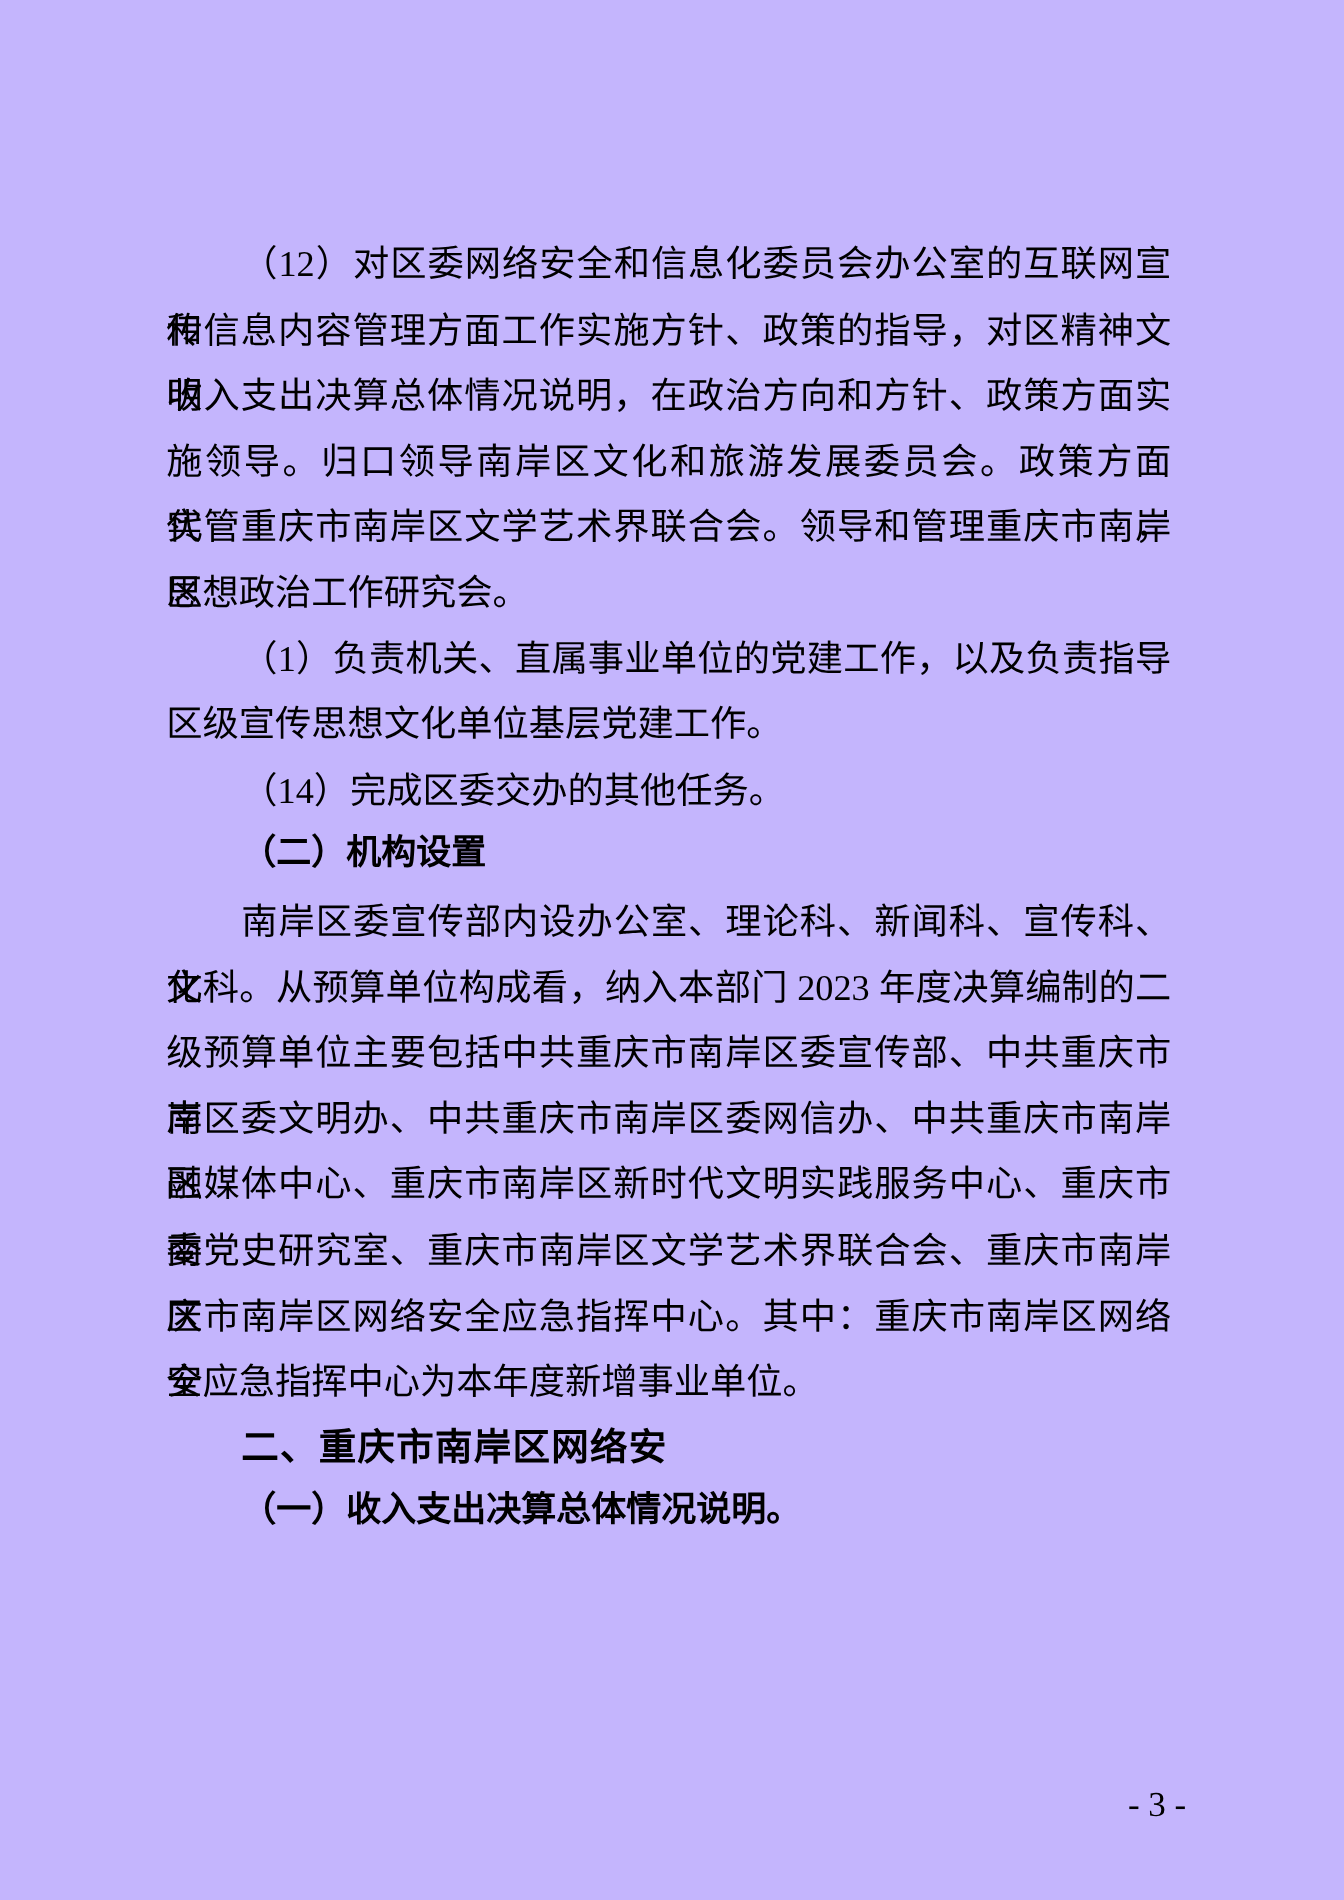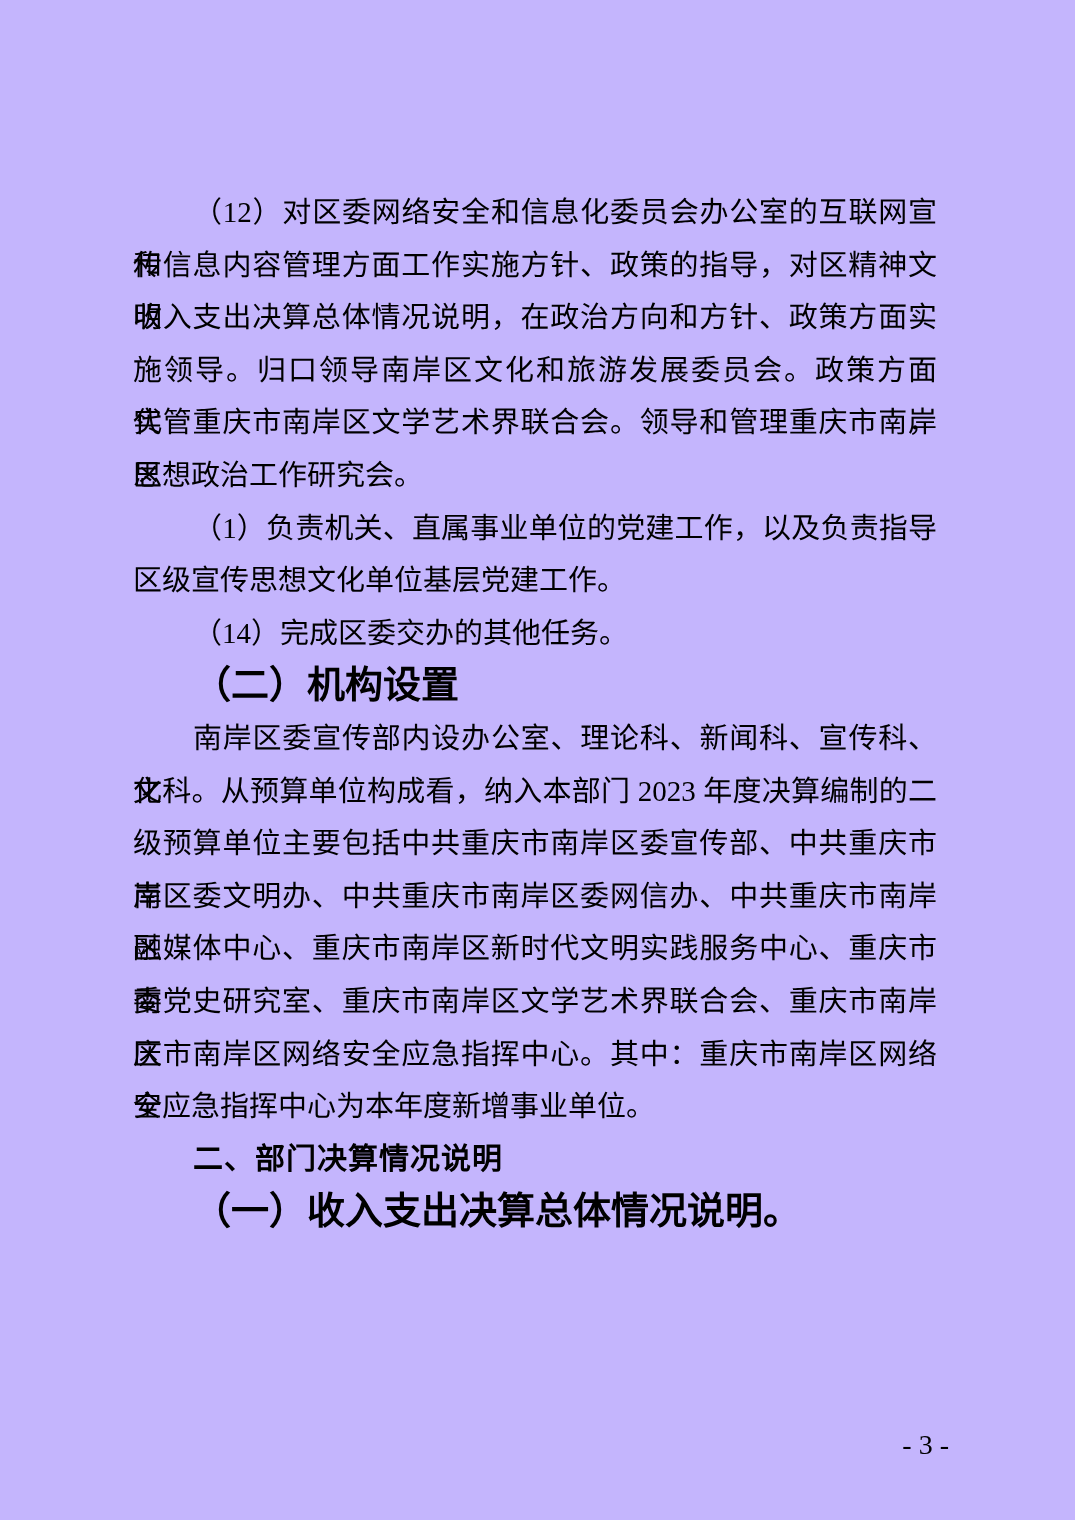--- a/index.html
+++ b/index.html
@@ -34,22 +34,22 @@
   }
   .line.fill {
     white-space: normal;
     text-align-last: justify;
   }
   .line.indent {
     text-indent: 60px;
   }
   .line.heading-kaiti {
     font-weight: bold;
-    font-size: 38px;
-    font-family: Liberation Sans, sans-serif;
+    font-size: 28px;
+    font-family: Liberation Mono, monospace;
   }
   .line.heading-hei {
     font-weight: bold;
     font-size: 30px;
     font-family: "Liberation Sans", "DejaVu Sans", sans-serif;
     letter-spacing: 1px;
   }
   .footer {
     position: absolute;
     top: 1428px;
@@ -76,19 +76,19 @@
       <div class="line body indent">（14）完成区委交办的其他任务。</div>
       <div class="line heading-kaiti indent">（二）机构设置</div>
       <div class="line body indent fill">南岸区委宣传部内设办公室、理论科、新闻科、宣传科、文</div>
       <div class="line body fill">化科。从预算单位构成看，纳入本部门 2023 年度决算编制的二</div>
       <div class="line body fill">级预算单位主要包括中共重庆市南岸区委宣传部、中共重庆市南</div>
       <div class="line body fill">岸区委文明办、中共重庆市南岸区委网信办、中共重庆市南岸区</div>
       <div class="line body fill">融媒体中心、重庆市南岸区新时代文明实践服务中心、重庆市南</div>
       <div class="line body fill">委党史研究室、重庆市南岸区文学艺术界联合会、重庆市南岸区</div>
       <div class="line body fill">庆市南岸区网络安全应急指挥中心。其中：重庆市南岸区网络安</div>
       <div class="line body">全应急指挥中心为本年度新增事业单位。</div>
-      <div class="line heading-hei indent">二、部门决算情况说明</div>
+      <div class="line heading-hei indent">二、重庆市南岸区网络安</div>
       <div class="line heading-kaiti indent">（一）收入支出决算总体情况说明。</div>
     </main>
   <div class="footer">
     <span>- 3 -</span>
   </div>
 </div>
 
 </body></html>

